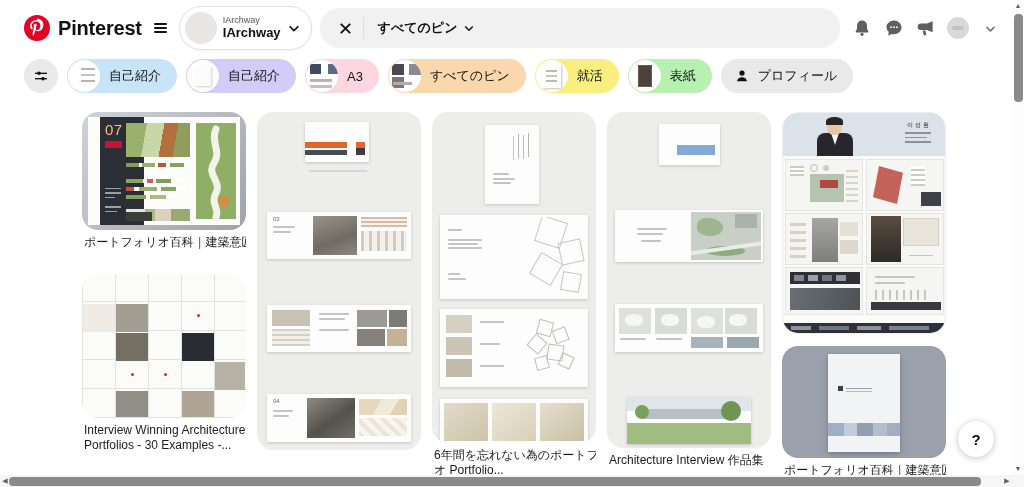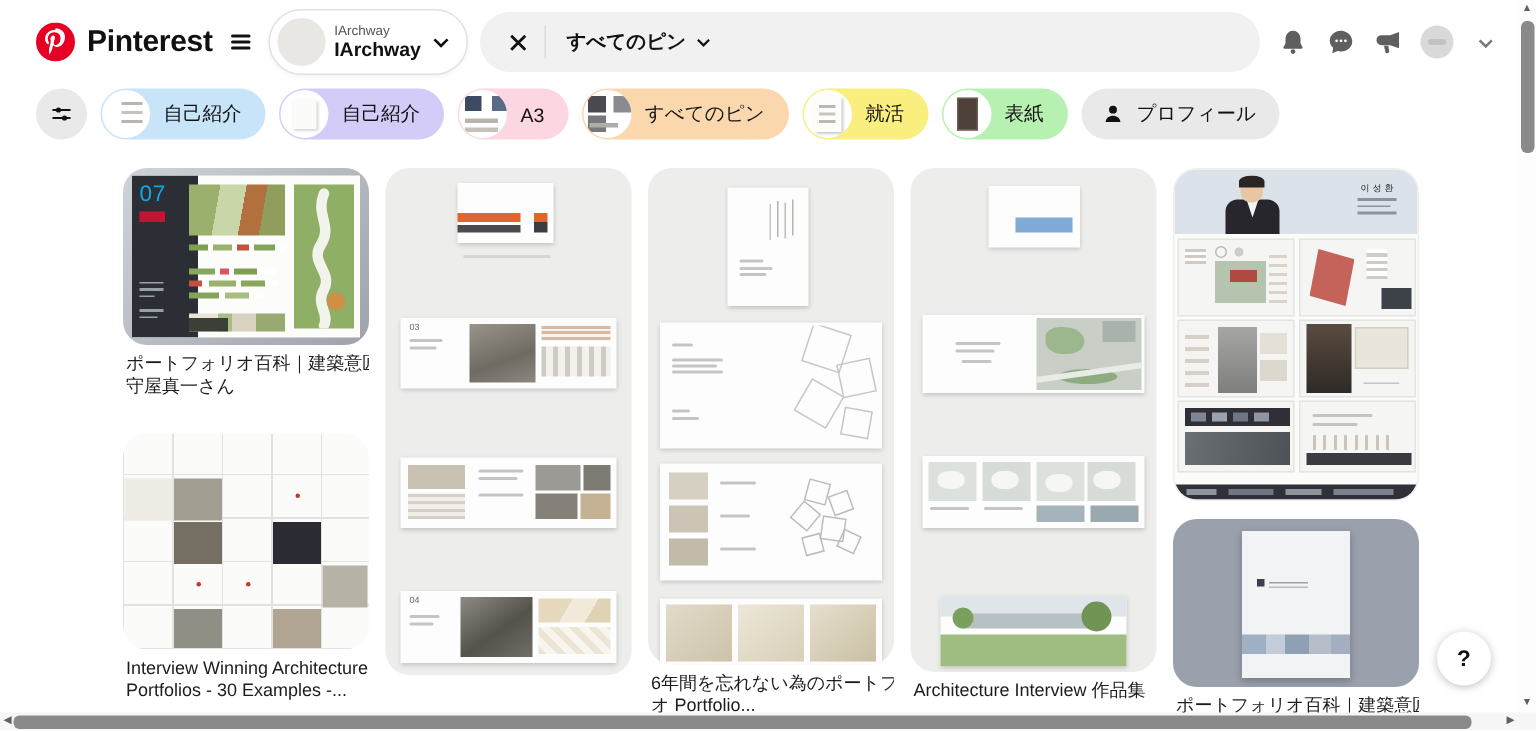--- a/index.html
+++ b/index.html
@@ -66,21 +66,21 @@
   .pin { margin-bottom:14px; }
   .pin-img { width:164px; border-radius:16px; overflow:hidden; position:relative; cursor:pointer; }
   .cap { margin-top:5px; font-size:12px; font-weight:500; color:#1c1c1c; line-height:15px;
     padding:0 2px; white-space:nowrap; overflow:hidden; }
   .tl { background:#c4c4c4; height:2px; border-radius:1px; }
   .sheet { position:absolute; background:#fdfdfd; box-shadow:0 1px 3px rgba(0,0,0,.18); }
 
   
   .p1 { height:118px; background:linear-gradient(135deg,#cfd3d9,#9ea3ab); padding:5px 6px; }
   .p1-board { position:relative; width:100%; height:100%; background:#fcfcfb; overflow:hidden; }
-  .p1-side { position:absolute; left:0; top:0; bottom:0; width:44px; background:#2b2e35; color:#0ea5e9; }
+  .p1-side { position:absolute; left:12px; top:0; bottom:0; width:44px; background:#2b2e35; color:#fdba74; }
   .p1-num { font-size:15px; font-weight:300; padding:4px 0 0 5px; letter-spacing:.5px; }
   .p1-badge { margin:3px 0 0 5px; width:17px; height:7px; background:#c31432; color:#fff;
     font-size:4px; display:flex; align-items:center; justify-content:center; }
   .p1-lines { position:absolute; left:5px; bottom:10px; }
   .p1-lines i { display:block; width:16px; height:1.5px; background:#9aa0a8; margin-bottom:3px; }
   .p1-photo { position:absolute; left:38px; top:6px; width:64px; height:34px;
     background:linear-gradient(100deg,#9ab06c 0 30%,#c8d6a8 30% 55%,#b2703f 55% 75%,#8f9e5d 75%); }
   .p1-plan { position:absolute; right:4px; top:6px; width:40px; height:96px; background:#8fae66; }
   .p1-row { position:absolute; left:38px; height:4px; }
   .p1-strip { position:absolute; left:38px; bottom:4px; width:64px; height:12px;
@@ -302,21 +302,20 @@
             <div class="p1-row" style="top:46px;width:64px;background:linear-gradient(90deg,#7fa053 0 20%,#fff 20% 25%,#9ab06c 25% 45%,#fff 45% 50%,#c2513e 50% 62%,#fff 62% 68%,#86a35c 68% 90%,#fff 90%);"></div>
             <div class="p1-row" style="top:54px;width:64px;background:linear-gradient(90deg,#d9556 0,#d95562 0 12%,#fff 12% 18%,#89a65f 18% 40%,#fff 40% 46%,#a9bd82 46% 70%,#fff 70% 76%,#c2513e 76% 88%,#fff 88%);"></div>
             <div class="p1-row" style="top:62px;width:58px;background:linear-gradient(90deg,#89a65f 0 30%,#fff 30% 36%,#d95562 36% 46%,#fff 46% 52%,#7fa053 52% 78%,#fff 78%);"></div>
             <div class="p1-row" style="top:70px;width:60px;background:linear-gradient(90deg,#c2513e 0 14%,#fff 14% 22%,#9ab06c 22% 52%,#fff 52% 58%,#89a65f 58% 84%,#fff 84%);"></div>
             <div class="p1-row" style="top:78px;width:50px;background:linear-gradient(90deg,#86a35c 0 40%,#fff 40% 48%,#a9bd82 48% 80%,#fff 80%);"></div>
             <div class="p1-strip"></div>
             <div class="p1-dark"></div>
           </div>
         </div>
         <div class="cap">ポートフォリオ百科｜建築意匠設計</div>
-        <div class="cap" style="margin-top:0">守屋真一さん</div>
       </div>
 
       <div class="pin">
         <div class="pin-img p2">
           <div class="cell" style="left:34px;top:30px;width:32px;height:28px;background:#a39e92;"></div>
           <div class="cell" style="left:1px;top:30px;width:32px;height:28px;background:#efece6;"></div>
           <div class="cell" style="left:34px;top:59px;width:32px;height:28px;background:#756f63;"></div>
           <div class="cell" style="left:100px;top:59px;width:32px;height:28px;background:#2b2b33;"></div>
           <div class="cell" style="left:133px;top:88px;width:30px;height:28px;background:#b7b2a6;"></div>
           <div class="cell" style="left:34px;top:117px;width:32px;height:26px;background:#8f8f85;"></div>

